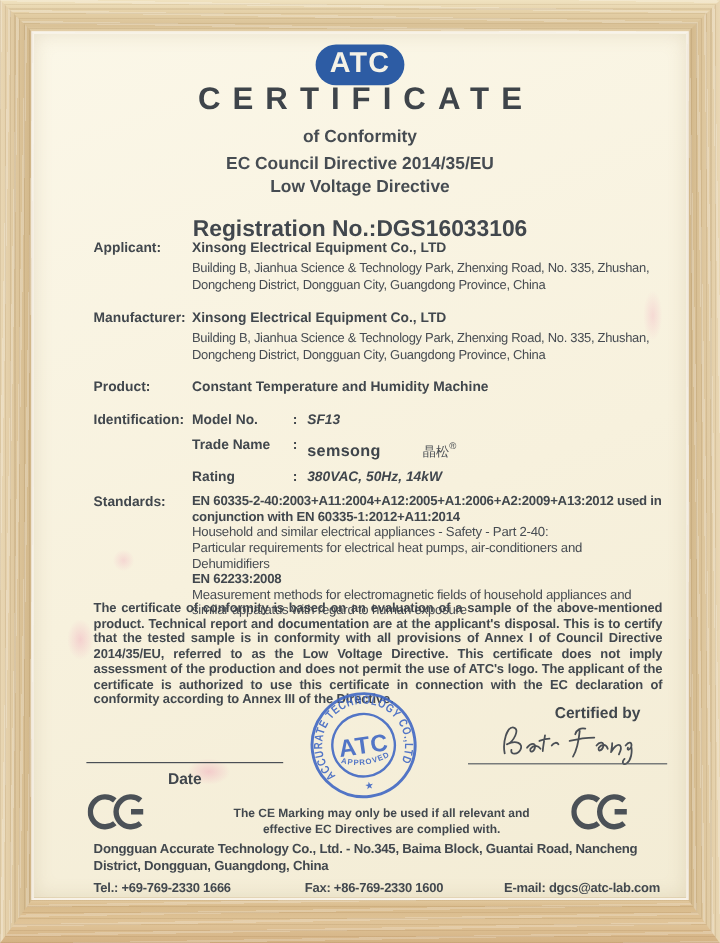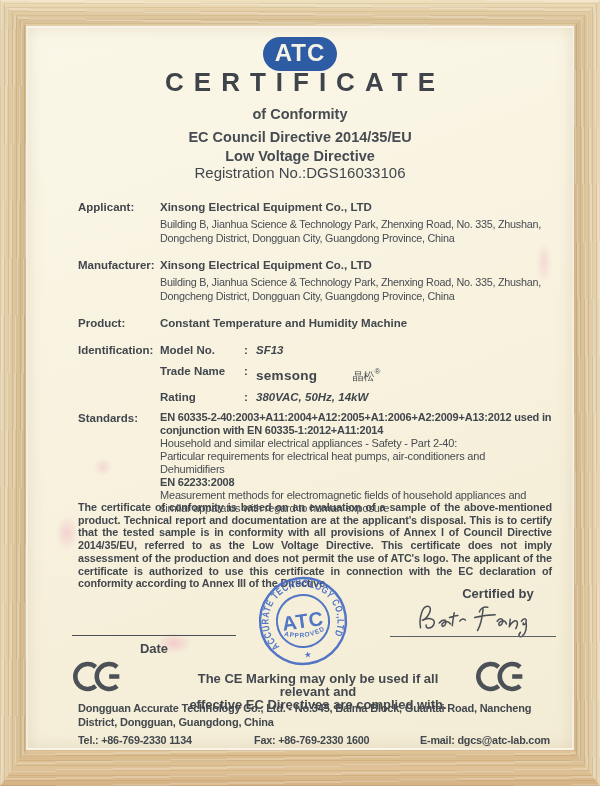--- a/index.html
+++ b/index.html
@@ -58,21 +58,21 @@
   .atc-logo{
     display:inline-block;margin-top:9px;margin-bottom:-4px;
     background:#2d5ca4;color:#f5f2e6;border-radius:17px;
     padding:1px 12px 3px 12px;font-weight:bold;font-size:24px;letter-spacing:1px;
     line-height:30px;position:relative;z-index:2;
   }
   .title{font-size:26px;font-weight:bold;letter-spacing:10px;padding-left:10px;color:#3e444a;line-height:30px;}
   .sub1{font-size:14.5px;font-weight:bold;margin-top:9px;color:#464c52;}
   .sub2{font-size:14.5px;font-weight:bold;margin-top:7px;color:#464c52;}
   .sub3{font-size:14.5px;font-weight:bold;margin-top:3px;color:#464c52;}
-  .reg{font-size:15px;font-weight:normal;color:#41474d;}
+  .reg{font-size:19px;font-weight:bold;margin-top:17px;color:#41474d;}
   
   .fields{position:absolute;top:172px;left:50px;right:20px;}
   .frow{display:grid;grid-template-columns:82px 1fr;column-gap:0;}
   .flabel{font-size:11.5px;font-weight:bold;color:#41474d;line-height:14px;}
   .fname{font-size:11.5px;font-weight:bold;color:#41474d;line-height:14px;}
   .faddr{font-size:10.8px;line-height:13.5px;margin-top:4px;letter-spacing:-0.25px;}
   .mb{margin-bottom:13px;}
   .fvalue{font-size:11.5px;font-weight:bold;color:#41474d;line-height:14px;}
   .idrow{display:grid;grid-template-columns:84px 12px 1fr;line-height:15px;margin-bottom:6px;}
   .idkey,.idsep{font-size:11.5px;font-weight:bold;color:#41474d;}
@@ -98,21 +98,21 @@
     font-size:13px;font-weight:bold;color:#41474d;}
   .date-line{position:absolute;top:607px;left:44px;width:164px;border-bottom:1.5px solid #4a4f55;}
   .date-label{position:absolute;top:613px;left:40px;width:172px;text-align:center;
     font-size:13px;font-weight:bold;color:#41474d;}
   .stamp{position:absolute;top:547px;left:229px;width:92px;height:92px;
     transform:rotate(-8deg);opacity:0.9;}
   .ce-mark{position:absolute;width:52px;height:31px;color:#4b5157;}
   .ce-left{top:633px;left:45px;}
   .ce-right{top:633px;left:448px;}
   .ce-note{position:absolute;top:644px;left:152px;width:276px;text-align:center;
-    font-size:13px;font-weight:bold;line-height:13px;color:#42484e;}
+    font-size:10px;font-weight:bold;line-height:13px;color:#42484e;}
   .footer-address{position:absolute;top:674px;left:50px;right:24px;
     font-size:11px;font-weight:bold;line-height:13.5px;letter-spacing:-0.2px;color:#42484e;}
   .contact{position:absolute;top:706px;font-size:10.8px;font-weight:bold;color:#42484e;letter-spacing:-0.2px;}
   .tel{left:50px;} .fax{left:226px;} .email{left:392px;}
 </style>
 </head>
 <body>
 
 <div class="frame frame-top"></div>
 <div class="frame frame-left"></div>
@@ -248,17 +248,17 @@
       <path d="M64,26.5 H82"></path>
     </g>
   </svg>
 
   <div class="ce-note">
     <div>The CE Marking may only be used if all relevant and</div>
     <div>effective EC Directives are complied with.</div>
   </div>
 
   <div class="footer-address">Dongguan Accurate Technology Co., Ltd. - No.345, Baima Block, Guantai Road, Nancheng District, Dongguan, Guangdong, China</div>
-  <span class="contact tel">Tel.: +86-769-2330 1134</span>
+  <span class="contact tel">Tel.: +69-769-2330 1666</span>
   <span class="contact fax">Fax: +86-769-2330 1600</span>
   <span class="contact email">E-mail: dgcs@atc-lab.com</span>
 
 </div>
 
 </body></html>

